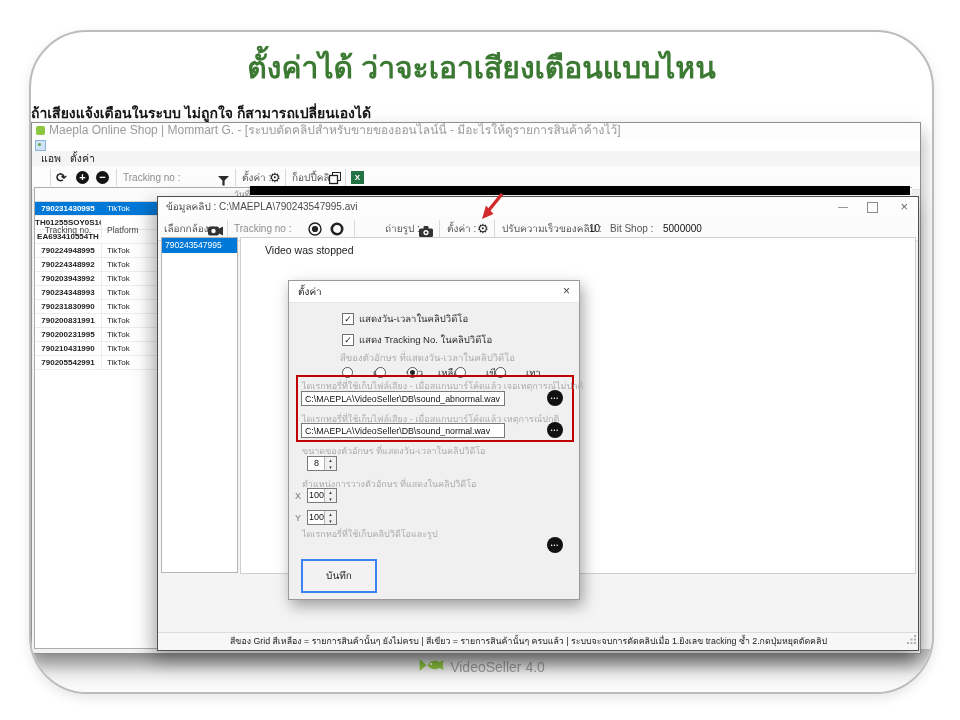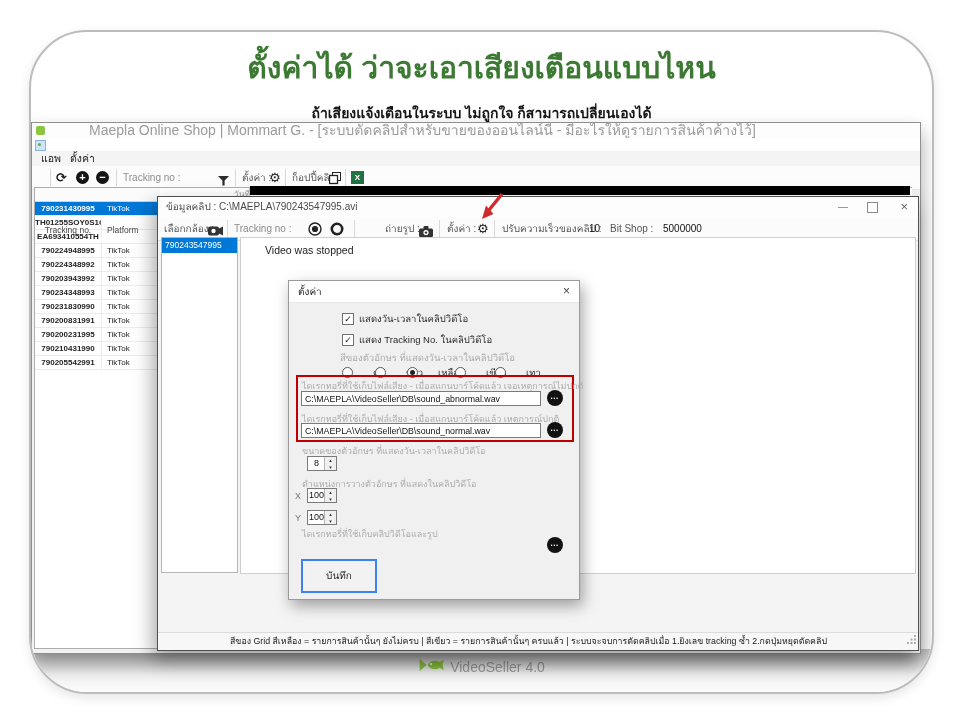--- a/index.html
+++ b/index.html
@@ -3,33 +3,33 @@
 <meta charset="utf-8">
 <style>
   html,body{margin:0;padding:0;background:#fff;}
   .page{position:relative;width:960px;height:720px;background:#fff;overflow:hidden;
         font-family:"Liberation Sans","DejaVu Sans",sans-serif;}
   .abs{position:absolute;}
   .slide{position:absolute;left:29px;top:30px;width:901px;height:660px;background:#fff;
          border:2px solid #bcbcbc;border-radius:58px;overflow:hidden;box-shadow:0 4px 12px rgba(0,0,0,.10);}
   .slide-title{position:absolute;left:0;right:0;top:12px;text-align:center;
                font-size:30px;font-weight:700;color:#3c7a33;}
-  .slide-sub{position:absolute;left:0;right:0;top:70px;text-align:center;
+  .slide-sub{position:absolute;left:0;right:0;top:70px;
              font-size:14px;font-weight:700;color:#161616;}
   .footband{position:absolute;left:0;right:0;top:617px;height:43px;
             background:linear-gradient(#c7c7c7,#f3f3f3 60%,#fbfbfb);}
   .brand{position:absolute;left:50%;top:8px;transform:translateX(-50%);display:flex;align-items:center;gap:6px;}
   .brand-text{font-size:14px;color:#9a9a9a;}
 
   
   .app{position:absolute;left:0;top:90px;width:888px;height:530px;background:#f2f2f2;
        border:1px solid #8f8f8f;box-shadow:0 10px 18px rgba(0,0,0,.35);}
   .app-tb{position:absolute;left:0;top:0;right:0;height:15px;background:#fdfdfd;}
-  .app-tb-text{position:absolute;left:17px;top:0;right:4px;font-size:14px;line-height:15px;color:#9b9b9b;
-               white-space:nowrap;overflow:hidden;margin-left:40px;}
+  .app-tb-text{position:absolute;left:17px;top:0;right:4px;font-size:12px;line-height:15px;color:#9b9b9b;
+               white-space:nowrap;overflow:hidden;}
   .applogo{position:absolute;left:4px;top:3px;width:9px;height:9px;background:#8cc63f;border-radius:2px;}
   .iconrow{position:absolute;left:0;top:15px;right:0;height:13px;background:#fff;border-bottom:1px solid #ededed;}
   .smallimg{position:absolute;left:3px;top:2px;width:9px;height:9px;background:#cfe4f7;border:1px solid #8ab4d8;}
   .smallimg::after{content:"";position:absolute;left:2px;top:2px;width:3px;height:3px;background:#6aa84f;border-radius:50%;}
   .menubar{position:absolute;left:0;top:28px;right:0;height:15px;background:#f4f4f4;border-bottom:1px solid #e4e4e4;}
   .menu-item{position:absolute;top:0;font-size:10.5px;line-height:15px;color:#1a1a1a;}
   .toolbar{position:absolute;left:0;top:43px;right:0;height:23px;background:#fcfcfc;border-bottom:1px solid #e6e6e6;}
   .vsep{position:absolute;top:3px;bottom:3px;width:1px;background:#d9d9d9;}
   .tbtxt{position:absolute;top:0;font-size:10px;line-height:23px;color:#8d8d8d;white-space:nowrap;}
   .tbtxt.dark{color:#555;}
@@ -80,21 +80,21 @@
   .dlg-title{position:absolute;left:9px;top:0;font-size:10px;line-height:21px;color:#222;}
   .dlg-close{position:absolute;right:9px;top:0;font-size:12px;line-height:21px;color:#444;}
   .cbrow{position:absolute;left:53px;display:flex;align-items:center;gap:5px;font-size:9.5px;color:#2a2a2a;}
   .cbox{width:10px;height:10px;border:1px solid #707070;background:#fff;font-size:9px;line-height:10px;
         text-align:center;color:#1a1a1a;}
   .dlg-label{position:absolute;font-size:9px;color:#ababab;white-space:nowrap;}
   .radio{position:absolute;display:flex;align-items:center;gap:20px;font-size:9.5px;color:#2a2a2a;}
   .rcirc{width:9px;height:9px;border:1px solid #555;border-radius:50%;background:#fff;position:relative;}
   .radio.on .rcirc::after{content:"";position:absolute;left:2px;top:2px;width:5px;height:5px;border-radius:50%;background:#222;}
   .redbox{position:absolute;left:7px;top:94px;width:274px;height:63px;border:2px solid #c00000;}
-  .pathfield{position:absolute;height:15px;width:240px;border:1px solid #7a7a7a;background:#fff;font-size:8.8px;
+  .pathfield{position:absolute;height:15px;width:204px;border:1px solid #7a7a7a;background:#fff;font-size:8.8px;
              padding:0 3px;color:#111;box-sizing:border-box;font-family:"Liberation Sans","DejaVu Sans",sans-serif;}
   .pathfield.yellow{background:#ffffc4;border-color:#9a9a72;height:16px;}
   .dots{position:absolute;width:16px;height:16px;border-radius:50%;background:#111;color:#fff;text-align:center;
         font-size:5px;line-height:16px;letter-spacing:1px;}
   .spinbox{position:absolute;width:30px;height:15px;border:1px solid #7a7a7a;background:#fff;box-sizing:border-box;}
   .spinval{position:absolute;left:0;right:11px;top:0;bottom:0;text-align:center;font-size:9px;line-height:13px;color:#111;}
   .spinbtns{position:absolute;right:0;top:0;bottom:0;width:11px;border-left:1px solid #b5b5b5;background:#f0f0f0;}
   .spinbtns span{display:block;height:6.5px;font-size:5px;line-height:6px;text-align:center;color:#333;}
   .axis{position:absolute;font-size:9px;color:#777;}
   .savebtn{position:absolute;left:12px;top:278px;width:72px;height:30px;background:#f2f2f2;border:2px solid #3b82f6;

